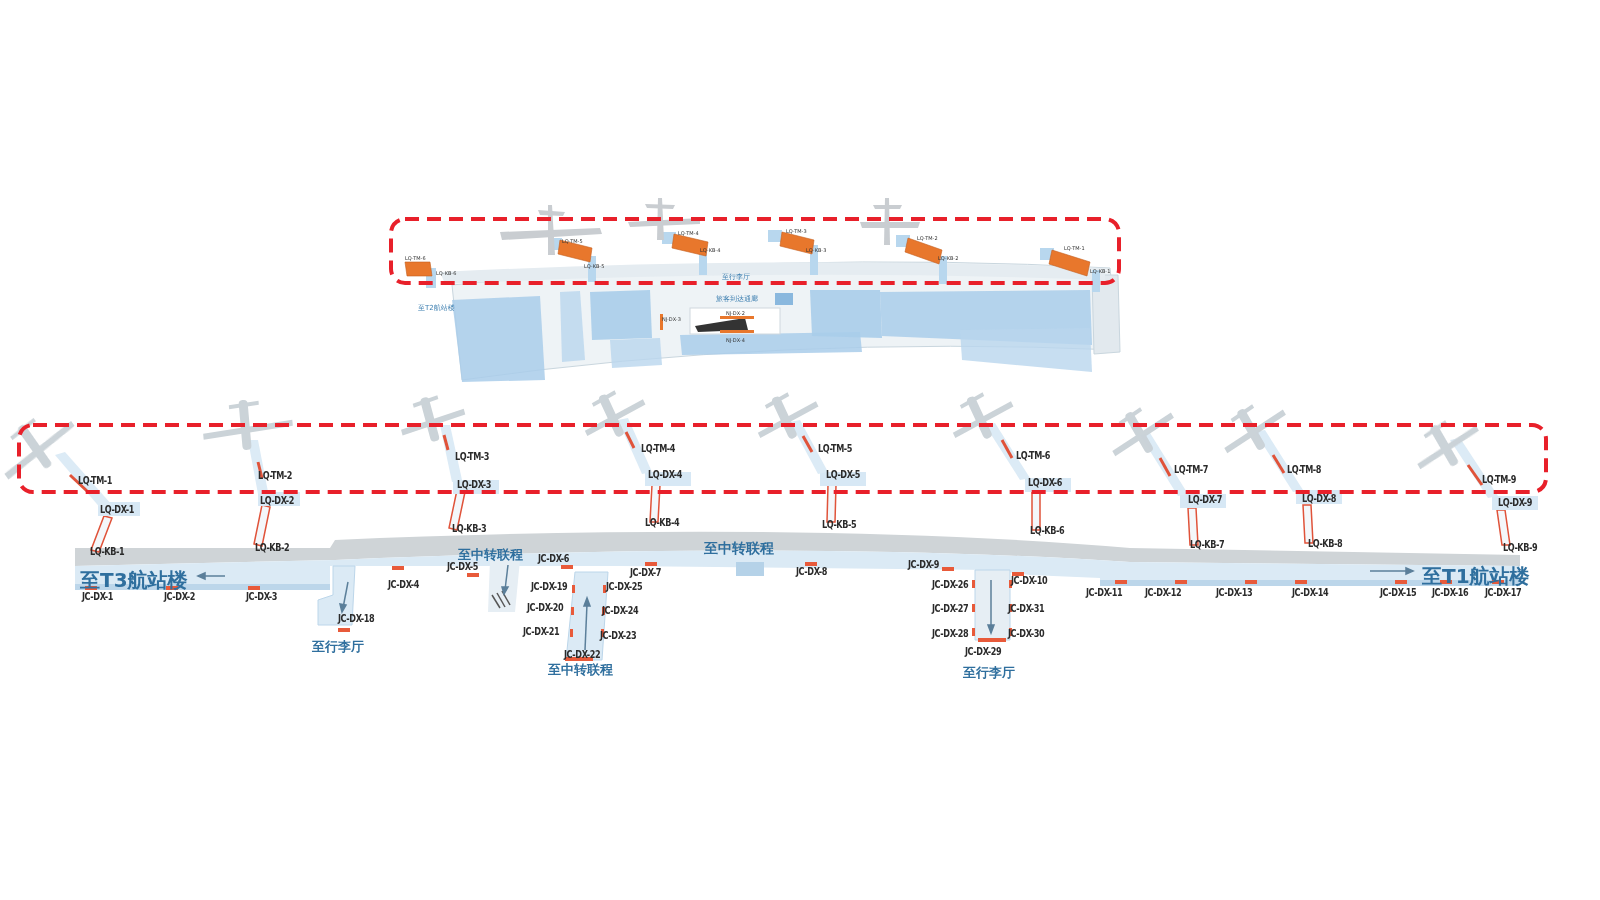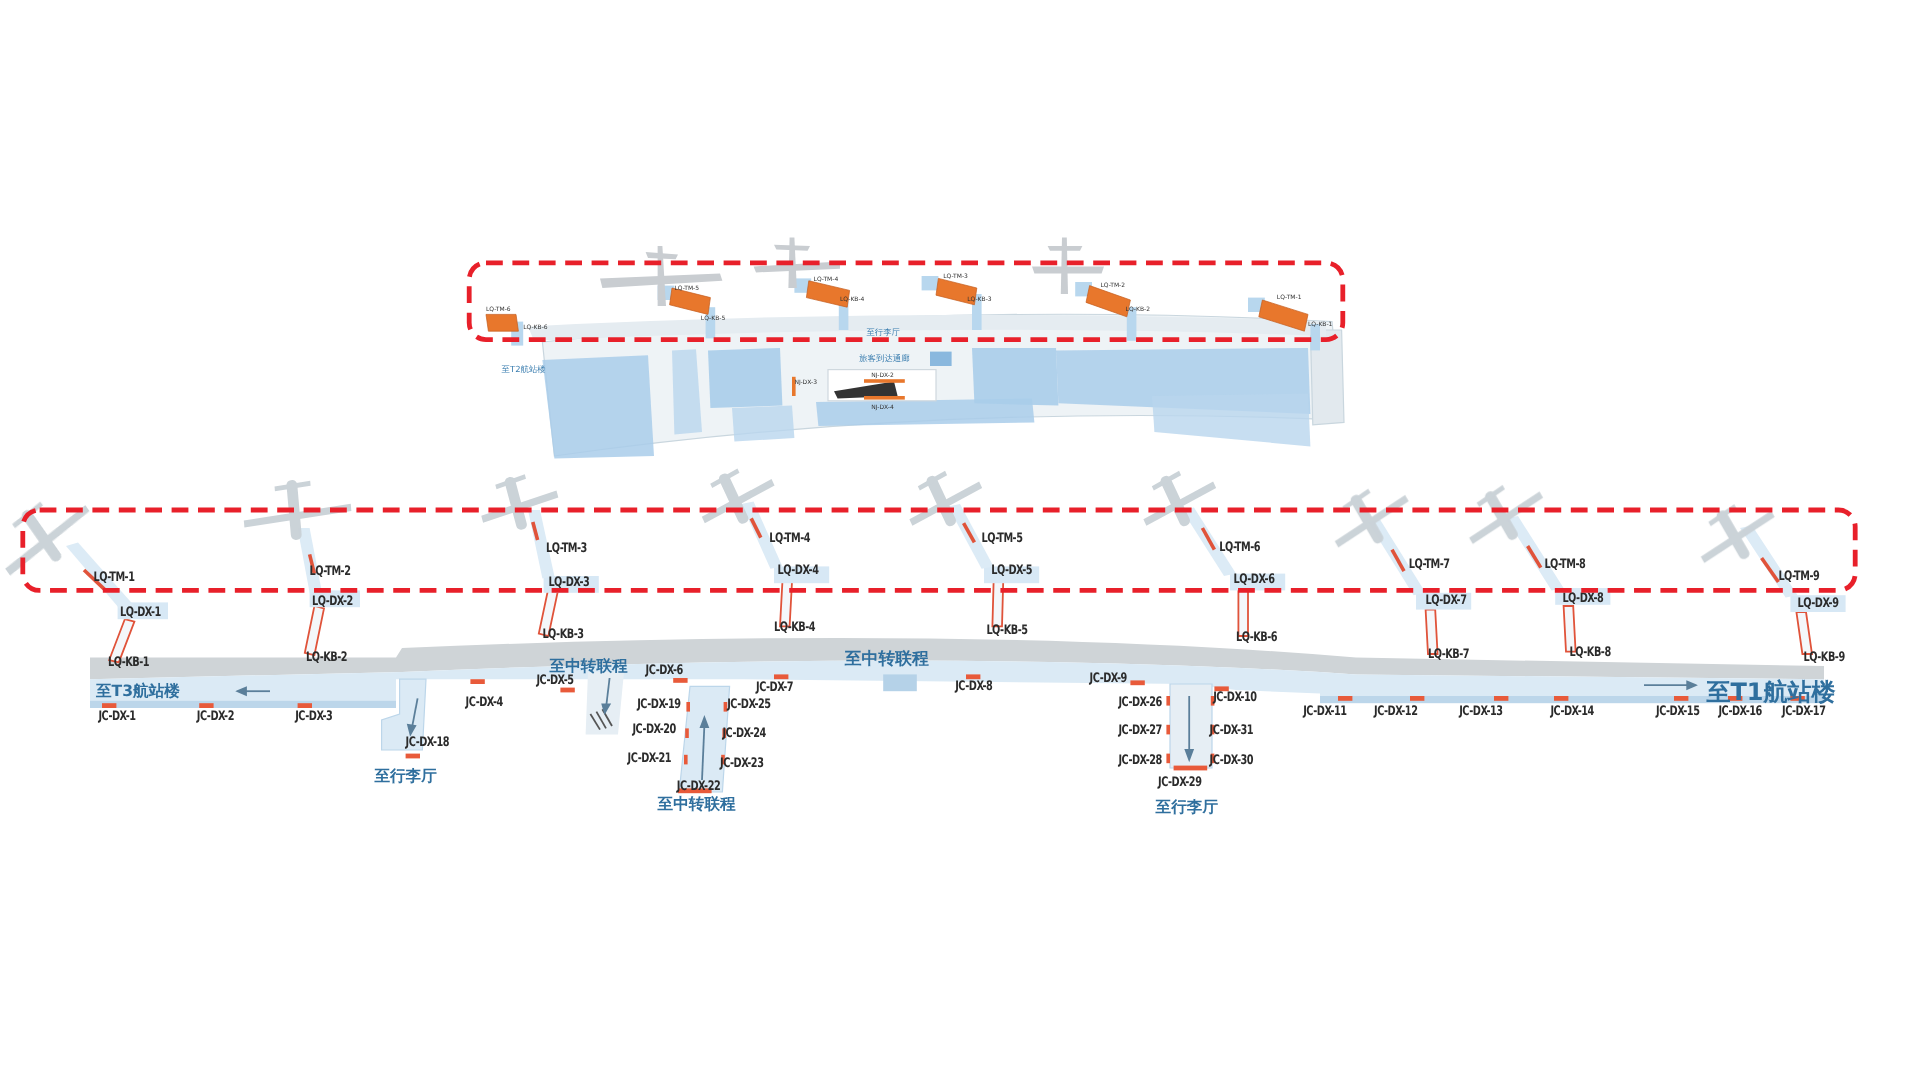--- a/index.html
+++ b/index.html
@@ -294,21 +294,21 @@
 
 <div class="lbl" style="left:1287px;top:463px;">LQ-TM-8</div>
 <div class="lbl" style="left:1302px;top:492px;">LQ-DX-8</div>
 <div class="lbl" style="left:1308px;top:537px;">LQ-KB-8</div>
 
 <div class="lbl" style="left:1482px;top:473px;">LQ-TM-9</div>
 <div class="lbl" style="left:1498px;top:496px;">LQ-DX-9</div>
 <div class="lbl" style="left:1503px;top:541px;">LQ-KB-9</div>
 
 <div class="cn" style="left:704px;top:540px;font-size:14px;">至中转联程</div>
-<div class="cn" style="left:80px;top:567px;font-size:13px;">至T3航站楼</div>
+<div class="cn" style="left:80px;top:567px;font-size:20px;">至T3航站楼</div>
 <div class="cn" style="left:1422px;top:563px;font-size:20px;">至T1航站楼</div>
 <div class="cn" style="left:458px;top:546px;font-size:13px;">至中转联程</div>
 <div class="cn" style="left:548px;top:661px;font-size:13px;">至中转联程</div>
 <div class="cn" style="left:312px;top:638px;font-size:13px;">至行李厅</div>
 <div class="cn" style="left:963px;top:664px;font-size:13px;">至行李厅</div>
 
 <div class="lbl" style="left:82px;top:590px;">JC-DX-1</div>
 <div class="lbl" style="left:164px;top:590px;">JC-DX-2</div>
 <div class="lbl" style="left:246px;top:590px;">JC-DX-3</div>
 <div class="lbl" style="left:388px;top:578px;">JC-DX-4</div>

